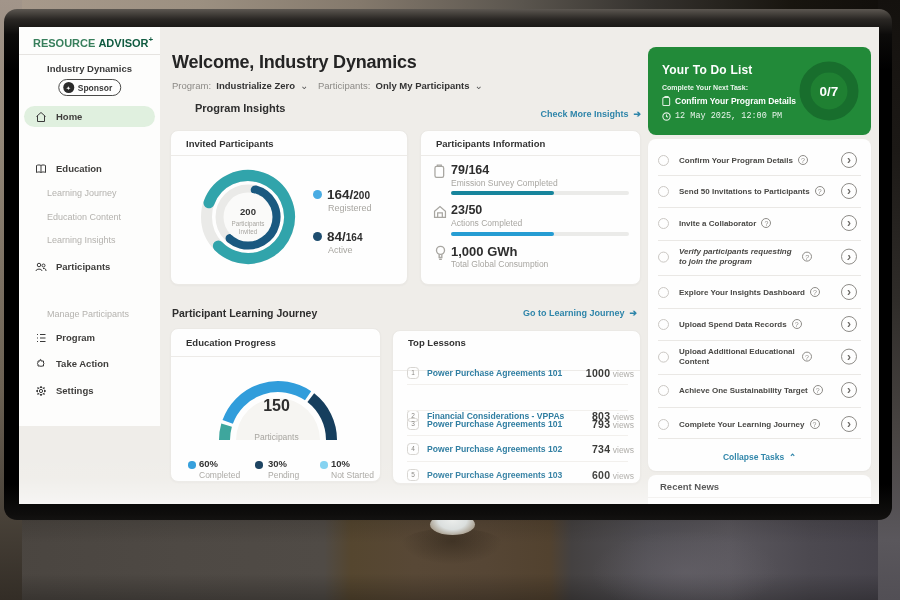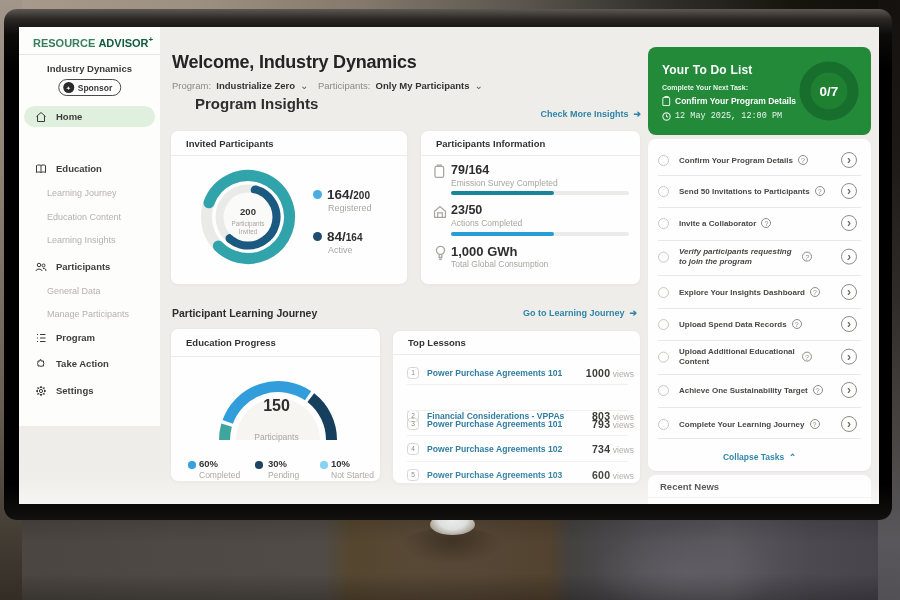--- a/index.html
+++ b/index.html
@@ -41,21 +41,21 @@
 .mi.sub{padding-left:23px;font-weight:normal;color:#b5b3af;font-size:9px;}
 .mi svg{width:12px;height:12px;flex:0 0 auto;}
 
 .card{position:absolute;background:#fff;border:1px solid #eceae6;border-radius:8px;box-shadow:0 1px 2px rgba(0,0,0,0.03);}
 .chead{position:absolute;left:0;top:0;right:0;height:25px;border-bottom:1px solid #eeece9;font-weight:bold;color:#333;font-size:9.5px;line-height:25px;padding-left:15px;}
 .gray{color:#a9a7a2;}
 .link{color:#2b86ad;font-weight:bold;}
 h1.welcome{position:absolute;left:153px;top:25px;margin:0;font-size:18px;font-weight:bold;color:#242424;letter-spacing:-0.2px;}
 #filters{position:absolute;left:153px;top:53px;font-size:9.5px;color:#8d8b87;}
 #filters2{position:absolute;left:299px;top:53px;font-size:9.5px;color:#8d8b87;}
-#sect1{position:absolute;left:153px;top:68px;font-size:15px;font-weight:bold;color:#2e2e2e;padding-left:23px;}
+#sect1{position:absolute;left:153px;top:75px;font-size:11px;font-weight:bold;color:#2e2e2e;padding-left:23px;}
 #chk{position:absolute;right:238px;top:82px;font-size:9px;}
 #sect2{position:absolute;left:153px;top:280px;font-size:10.5px;font-weight:bold;color:#2e2e2e;}
 #gotolj{position:absolute;right:242px;top:281px;font-size:9px;}
 .arrow{font-weight:bold;}
 
 .lrow{position:absolute;left:14px;width:227px;height:17px;display:flex;align-items:center;}
 .badge{width:12px;height:12px;border:1px solid #d8d6d2;border-radius:3.5px;font-size:6.5px;color:#8a8884;display:flex;align-items:center;justify-content:center;flex:0 0 auto;}
 .ltitle{margin-left:8px;font-size:8.6px;font-weight:bold;color:#2d7fa5;white-space:nowrap;}
 .lviews{margin-left:auto;font-size:8.5px;color:#b0aeaa;white-space:nowrap;}
 .lviews b{font-size:10.5px;color:#3a3a38;letter-spacing:0.3px;}
@@ -95,21 +95,20 @@
         </svg>Education</div>
  <div class="mi sub" style="top:155px;">Learning Journey</div>
  <div class="mi sub" style="top:179px;">Education Content</div>
  <div class="mi sub" style="top:202px;">Learning Insights</div>
  <div class="mi" style="top:229px;"><svg viewBox="0 0 24 24" fill="none" stroke="#3a3a3a" stroke-width="2">
           <circle cx="8" cy="8" r="3.5"></circle>
           <path d="M2 20 C2 15 14 15 14 20"></path>
           <circle cx="17" cy="9" r="3"></circle>
           <path d="M16 15 C21 14.5 22 17 22 20"></path>
         </svg>Participants</div>
- <div class="mi sub" style="top:253px;">General Data</div>
  <div class="mi sub" style="top:276px;">Manage Participants</div>
  <div class="mi" style="top:300px;"><svg viewBox="0 0 24 24" fill="none" stroke="#3a3a3a" stroke-width="2">
           <path d="M4 5 H6 M4 12 H6 M4 19 H6 M10 5 H21 M10 12 H21 M10 19 H21"></path>
         </svg>Program</div>
  <div class="mi" style="top:326px;"><svg viewBox="0 0 24 24" fill="none" stroke="#3a3a3a" stroke-width="2">
           <path d="M10 4 C10 2.5 12 2.5 12 4 V6 H17 V10 C18.5 10 18.5 12 17 12 V16 H13 C13 17.5 11 17.5 11 16 H6 V12 C4.5 12 4.5 10 6 10 V6 H10 Z" stroke-linejoin="round"></path>
         </svg>Take Action</div>
  <div class="mi" style="top:353px;"><svg viewBox="0 0 24 24" fill="none" stroke="#3a3a3a" stroke-width="2">
           <circle cx="12" cy="12" r="3.2"></circle>
           <path d="M12 2.5 L14 5 H10 Z M12 21.5 L14 19 H10 Z M2.5 12 L5 10 V14 Z M21.5 12 L19 10 V14 Z M5.3 5.3 L8 6.5 L6.5 8 Z M18.7 18.7 L16 17.5 L17.5 16 Z M18.7 5.3 L17.5 8 L16 6.5 Z M5.3 18.7 L6.5 16 L8 17.5 Z"></path>
@@ -180,21 +179,21 @@
  <div class="abs" style="left:0;top:103px;width:211px;text-align:center;font-size:8.5px;"><span class="gray">Participants</span></div>
  <div class="abs" style="left:17px;top:132px;width:7.5px;height:7.5px;border-radius:50%;background:#2d9fe0;"></div>
  <div class="abs" style="left:28px;top:129px;font-size:9.5px;font-weight:bold;color:#2e2e2e;">60%<br><span class="gray" style="font-weight:normal;font-size:8.5px;">Completed</span></div>
  <div class="abs" style="left:84px;top:132px;width:7.5px;height:7.5px;border-radius:50%;background:#143f5f;"></div>
  <div class="abs" style="left:97px;top:129px;font-size:9.5px;font-weight:bold;color:#2e2e2e;">30%<br><span class="gray" style="font-weight:normal;font-size:8.5px;">Pending</span></div>
  <div class="abs" style="left:149px;top:132px;width:7.5px;height:7.5px;border-radius:50%;background:#7fd4f5;"></div>
  <div class="abs" style="left:160px;top:129px;font-size:9.5px;font-weight:bold;color:#2e2e2e;">10%<br><span class="gray" style="font-weight:normal;font-size:8.5px;">Not Started</span></div>
 </div>
 
 <div class="card" style="left:373px;top:303px;width:249px;height:154px;">
- <div class="chead" style="height:24px;line-height:24px;">Top Lessons</div>
+ <div class="chead" style="height:40px;line-height:24px;">Top Lessons</div>
  <div class="lrow" style="top:33px;">
         <span class="badge">1</span>
         <span class="ltitle">Power Purchase Agreements 101</span>
         <span class="lviews"><b>1000</b> views</span>
       </div>
  <div class="abs" style="left:14px;top:53px;width:221px;border-top:1px solid #f3f1ee;"></div>
  <div class="lrow" style="top:76px;">
         <span class="badge">2</span>
         <span class="ltitle">Financial Considerations - VPPAs</span>
         <span class="lviews"><b>803</b> views</span>

